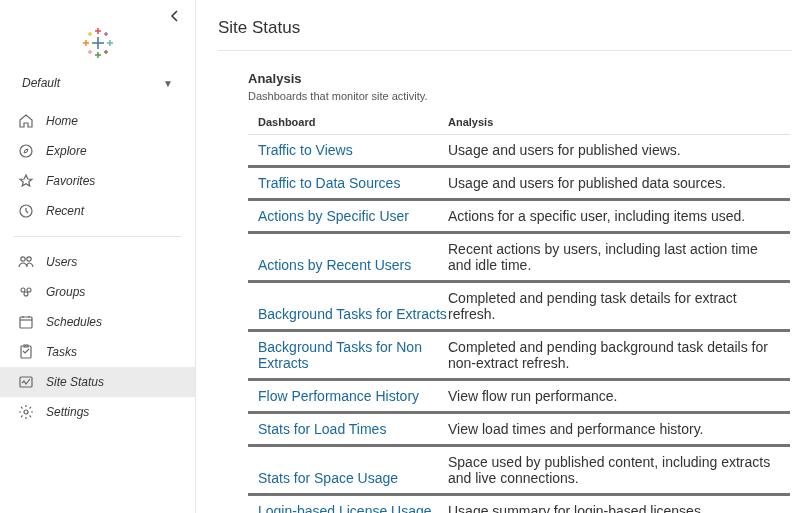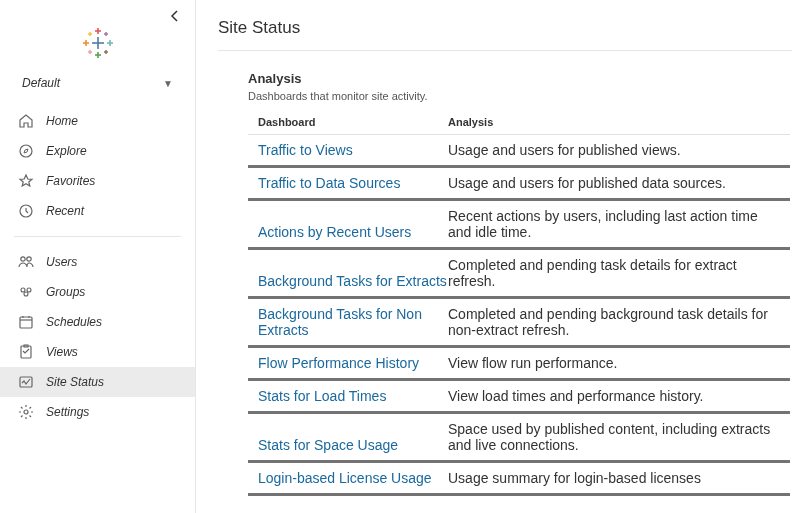--- a/index.html
+++ b/index.html
@@ -221,21 +221,21 @@
           <line x1="11" y1="2" x2="11" y2="4" stroke="currentColor" stroke-width="1.2"></line>
         </svg>
       <span>Schedules</span>
     </div>
     <div class="nav-item">
       <svg class="nav-icon" viewBox="0 0 16 16">
           <rect x="3" y="2" width="10" height="12" rx="1" fill="none" stroke="currentColor" stroke-width="1.2"></rect>
           <rect x="6" y="1" width="4" height="2" fill="none" stroke="currentColor" stroke-width="1.1"></rect>
           <path d="M5 7 L7 9 L11 5" fill="none" stroke="currentColor" stroke-width="1.2"></path>
         </svg>
-      <span>Views</span>
+      <span>Tasks</span>
     </div>
     <div class="nav-item active">
       <svg class="nav-icon" viewBox="0 0 16 16">
           <rect x="2" y="3" width="12" height="10" rx="1" fill="none" stroke="currentColor" stroke-width="1.2"></rect>
           <path d="M4 9 L6 7 L8 10 L12 5" fill="none" stroke="currentColor" stroke-width="1.2"></path>
         </svg>
       <span>Site Status</span>
     </div>
     <div class="nav-item">
       <svg class="nav-icon" viewBox="0 0 16 16">
@@ -260,20 +260,24 @@
     <div id="dash-rows">
         <div class="dash-row">
           <span class="col-name dash-link">Traffic to Views</span>
           <span class="col-desc dash-desc">Usage and users for published views.</span>
         </div>
         <div class="dash-row">
           <span class="col-name dash-link">Traffic to Data Sources</span>
           <span class="col-desc dash-desc">Usage and users for published data sources.</span>
         </div>
         <div class="dash-row">
+          <span class="col-name dash-link">Actions by Specific User</span>
+          <span class="col-desc dash-desc">Actions for a specific user, including items used.</span>
+        </div>
+        <div class="dash-row">
           <span class="col-name dash-link">Actions by Recent Users</span>
           <span class="col-desc dash-desc">Recent actions by users, including last action time and idle time.</span>
         </div>
         <div class="dash-row">
           <span class="col-name dash-link">Background Tasks for Extracts</span>
           <span class="col-desc dash-desc">Completed and pending task details for extract refresh.</span>
         </div>
         <div class="dash-row">
           <span class="col-name dash-link">Background Tasks for Non Extracts</span>
           <span class="col-desc dash-desc">Completed and pending background task details for non-extract refresh.</span>

